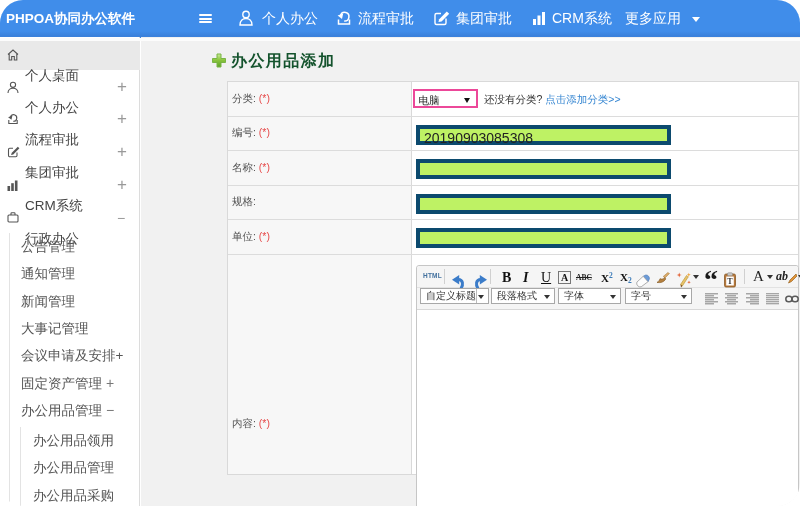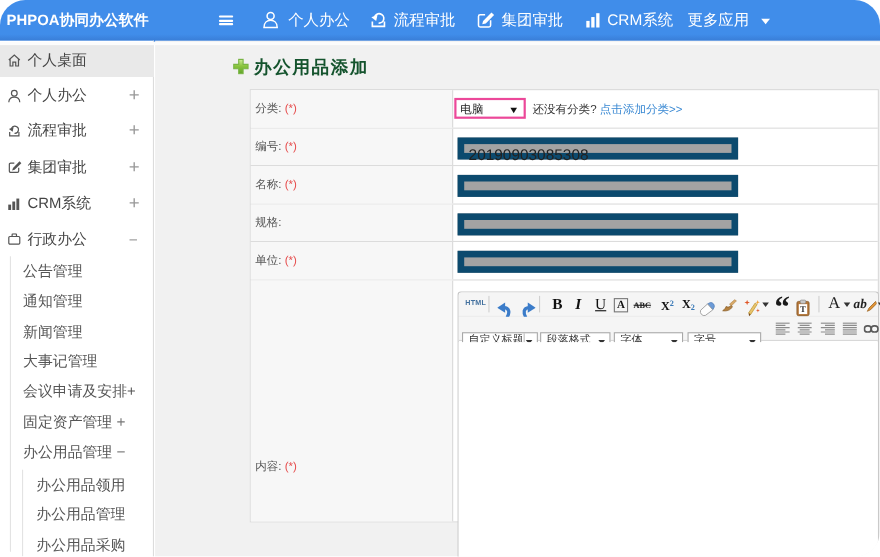--- a/index.html
+++ b/index.html
@@ -13,21 +13,21 @@
 #logo { position:absolute; left:6px; top:0; height:37px; line-height:37px; color:#fff; font-size:13.5px; font-weight:bold; }
 .navtxt { position:absolute; top:0; height:37px; line-height:36px; color:#fff; font-size:14px; }
 #burger { position:absolute; left:199px; top:14px; width:13px; }
 #burger div { height:2px; background:#fff; margin-bottom:1.5px; border-radius:1px; }
 .nicon { position:absolute; top:11px; }
 .caret-down { position:absolute; width:0; height:0; border-left:4px solid transparent; border-right:4px solid transparent; border-top:5px solid #fff; }
 
 
 #sidebar { position:absolute; left:0; top:37px; width:140px; height:469px; background:#fff; border-right:1px solid #dcdcdc; }
 .sitem { position:absolute; left:0; width:139px; height:28px; line-height:28px; color:#444; font-size:13.5px; }
-.sitem .txt { position:absolute; left:25px; }
+.sitem .txt { position:absolute; left:25px;margin-top:21px; }
 .sitem .plus { position:absolute; left:117px; color:#999; font-size:17px; font-weight:300; }
 .sicon { position:absolute; left:7px; top:8px; }
 .l2 { position:absolute; left:0; width:139px; height:27px; line-height:27px; color:#555; font-size:13.5px;text-align:right; }
 .l2 .txt { position:absolute; left:21px; }
 .l2 .pm { position:absolute; left:106px; color:#777; font-size:14px; }
 .l3 { position:absolute; left:0; width:139px; height:27px; line-height:27px; color:#555; font-size:13.5px;text-align:right; }
 .l3 .txt { position:absolute; left:33px; }
 .vline { position:absolute; width:1px; background:#e3e3e3; }
 
 
@@ -35,37 +35,37 @@
 #title { position:absolute; left:90px; top:14px; font-size:16px; font-weight:bold; color:#14532d; letter-spacing:1.4px; }
 #plusicon { position:absolute; left:70px; top:16px; }
 
 
 #ftable { position:absolute; left:86px; top:44px; width:572px; background:#fff; border:1px solid #d9d9d9; }
 .frow { position:relative; border-bottom:1px solid #dcdcdc; height:34.5px; }
 
 .lblcell { position:absolute; left:0; top:0; bottom:0; width:184px; background:#f7f7f7; border-right:1px solid #d9d9d9; }
 .lbl { position:absolute; left:4px; top:50%; transform:translateY(-50%); font-size:10.5px; color:#555; white-space:nowrap; }
 .lbl .req { color:#e64c4c; }
-.inp { position:absolute; left:188px; top:8px; height:20px; width:255px; border:6px solid #0c4a6e; background:#a3a3a3; font-size:14px; color:#222; padding:0 4px; line-height:18px; font-family:"Liberation Sans",sans-serif; }
+.inp { position:absolute; left:188px; top:8px; height:20px; width:255px; border:4px solid #0c4a6e; background:#bef264; font-size:14px; color:#222; padding:0 4px; line-height:18px; font-family:"Liberation Sans",sans-serif; }
 .hint { position:absolute; font-size:10.5px; color:#333; }
 .hint a { color:#3787d2; text-decoration:none; }
 
 
 .selbox { position:absolute; left:184.5px; top:7px; width:65px; height:19px; border:2px solid #ec4899; background:#fff; }
 .selbox .st { position:absolute; left:4px; top:0; line-height:18px; font-size:10.5px; color:#222; }
 .selbox .sa { position:absolute; right:6px; top:7px; width:0; height:0; border-left:3.5px solid transparent; border-right:3.5px solid transparent; border-top:5.5px solid #111; }
 
 
 #editor { position:absolute; left:188px; top:10px; width:383px; height:330px; border:1px solid #c6c6c6; border-radius:3px; background:#fff; }
 #tb1 { position:absolute; left:0; top:0; width:100%; height:22px; background:#f5f5f5; border-bottom:1px solid #e2e2e2; border-radius:3px 3px 0 0; }
 #tb2 { position:absolute; left:0; top:22px; width:100%; height:22px; background:#f5f5f5; border-bottom:1px solid #d8d8d8; }
 #econtent { position:absolute; left:0; top:45px; right:0; bottom:0; background:#fff; }
 .ti { position:absolute; top:0; height:22px; }
 .tsep { position:absolute; top:3px; width:1px; height:15px; background:#d0d0d0; }
-.tsel { position:absolute; top:14px; height:16px; background:#fff; border:1px solid #a8a8a8; font-size:10px; color:#333; }
+.tsel { position:absolute; top:0; height:16px; background:#fff; border:1px solid #a8a8a8; font-size:10px; color:#333; }
 .tsel .tx { position:absolute; left:5px; top:0; line-height:14.5px; white-space:nowrap; }
 .tsel .ca { position:absolute; right:4px; top:6px; width:0; height:0; border-left:3.5px solid transparent; border-right:3.5px solid transparent; border-top:4.5px solid #333; }
 .alic { position:absolute; top:5px; }
 .serif { font-family:"Liberation Serif",serif; }
 </style>
 </head>
 <body>
 <div id="app">
 
   <div id="navbar">

